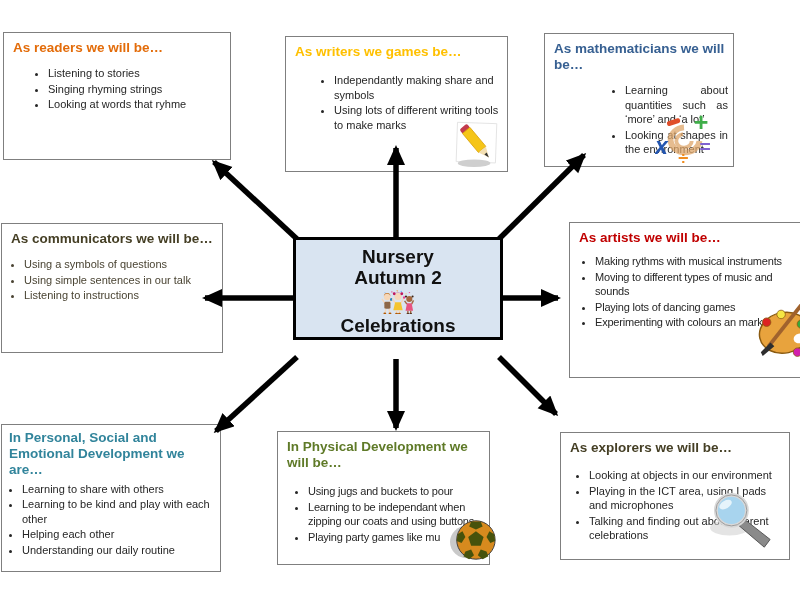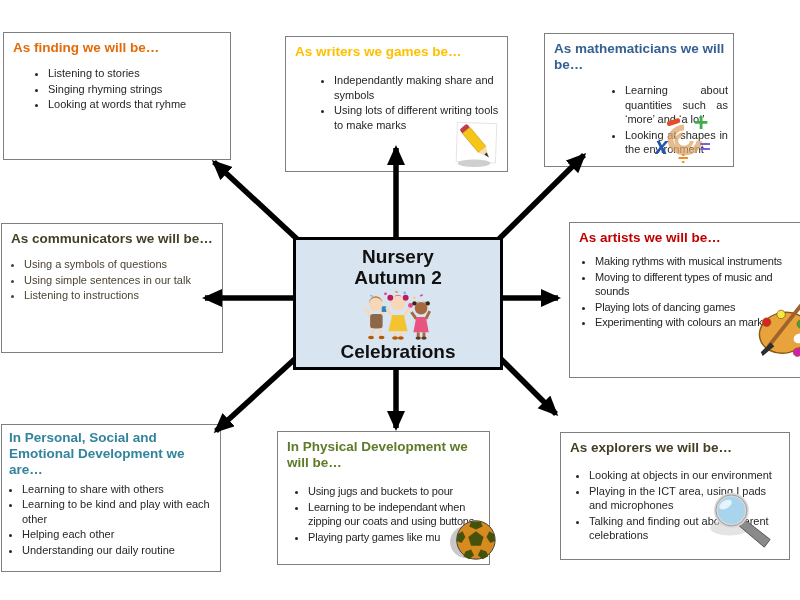--- a/index.html
+++ b/index.html
@@ -21,21 +21,21 @@
   #box-artists{left:569px;top:222px;width:239px;height:156px;}
   #box-artists ul{padding-left:25px;margin-top:8px;padding-right:0;letter-spacing:-0.2px;}
   #box-psed{left:1px;top:424px;width:220px;height:148px;}
   #box-psed .heading{padding:5px 6px 0 7px;}
   #box-psed ul{padding-left:20px;margin-top:3px;}
   #box-physical{left:277px;top:431px;width:213px;height:134px;}
   #box-physical ul{padding-left:30px;margin-top:13px;letter-spacing:-0.2px;}
   #box-explorers{left:560px;top:432px;width:230px;height:128px;}
   #box-explorers ul{padding-left:28px;margin-top:12px;}
   
-  #center-box{position:absolute;left:293px;top:237px;width:210px;height:133px;background:#d9e4f1;
+  #center-box{position:absolute;left:293px;top:237px;width:210px;height:103px;background:#d9e4f1;
               border:3px solid #000;z-index:6;box-sizing:border-box;display:flex;flex-direction:column;
               align-items:center;justify-content:flex-start;padding-top:6px;}
   .center-title{font-weight:bold;font-size:19px;line-height:1.12;color:#111;text-align:center;}
   .center-bottom{font-weight:bold;font-size:19px;color:#111;margin-top:1px;}
   
   #arrows{position:absolute;left:0;top:0;width:800px;height:600px;z-index:5;pointer-events:none;}
   .corner-icon{position:absolute;z-index:3;}
 </style>
 </head>
 <body>
@@ -54,21 +54,21 @@
       <line x1="499" y1="239" x2="584" y2="155" marker-end="url(#ah)"></line>
       <line x1="295" y1="298" x2="205" y2="298" marker-end="url(#ah)"></line>
       <line x1="501" y1="298" x2="558" y2="298" marker-end="url(#ah)"></line>
       <line x1="297" y1="357" x2="216" y2="431" marker-end="url(#ah)"></line>
       <line x1="396" y1="359" x2="396" y2="428" marker-end="url(#ah)"></line>
       <line x1="499" y1="357" x2="556" y2="414" marker-end="url(#ah)"></line>
     </g>
   </svg>
 
   <div class="topic-box" id="box-readers">
-    <div class="heading" style="color: rgb(227, 108, 10);">As finding we will be…</div>
+    <div class="heading" style="color: rgb(227, 108, 10);">As readers we will be…</div>
     <ul class="items">
         <li>Listening to stories</li>
         <li>Singing rhyming strings</li>
         <li>Looking at words that ryhme</li>
       </ul>
   </div>
 
   <div class="topic-box" id="box-writers">
     <div class="heading" style="color: rgb(255, 192, 0);">As writers we games be…</div>
     <ul class="items">

